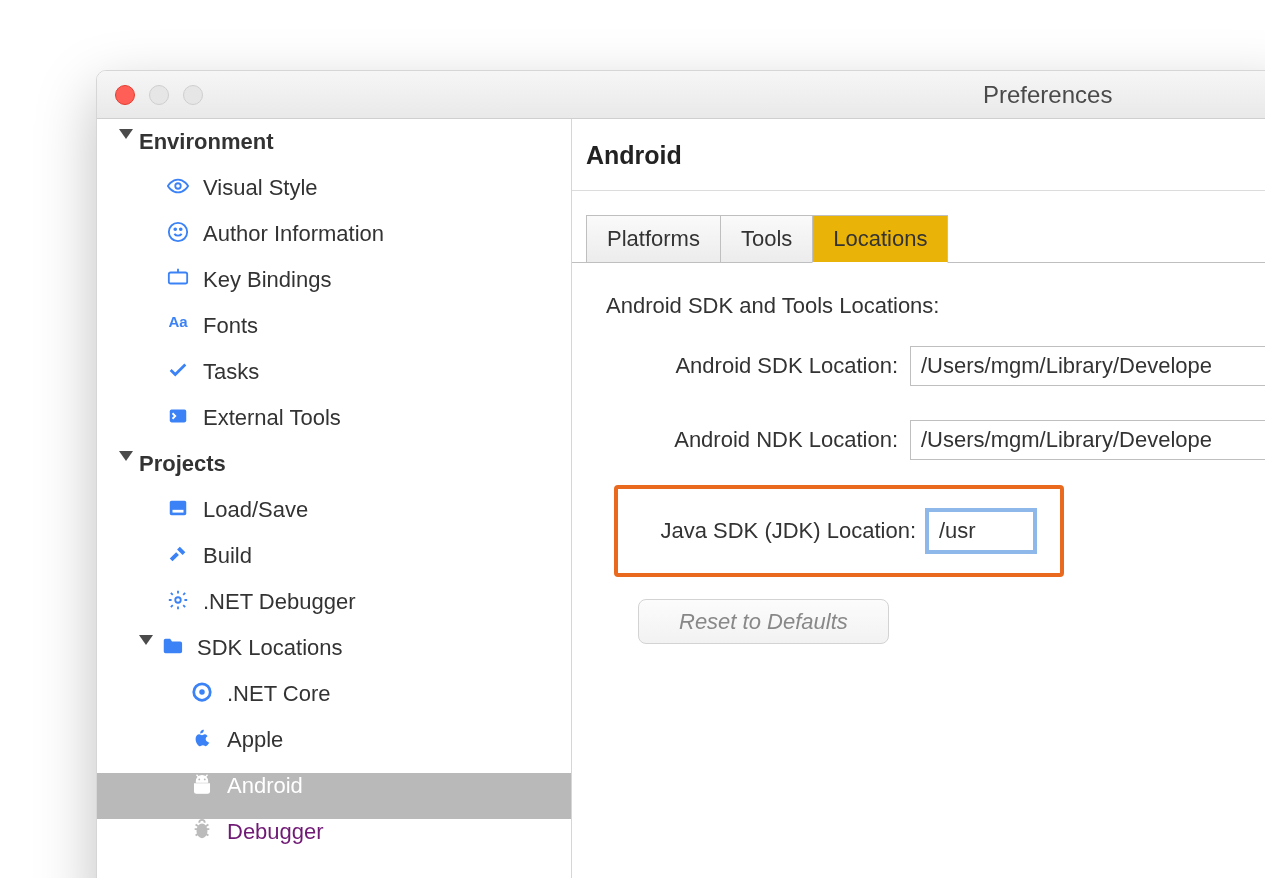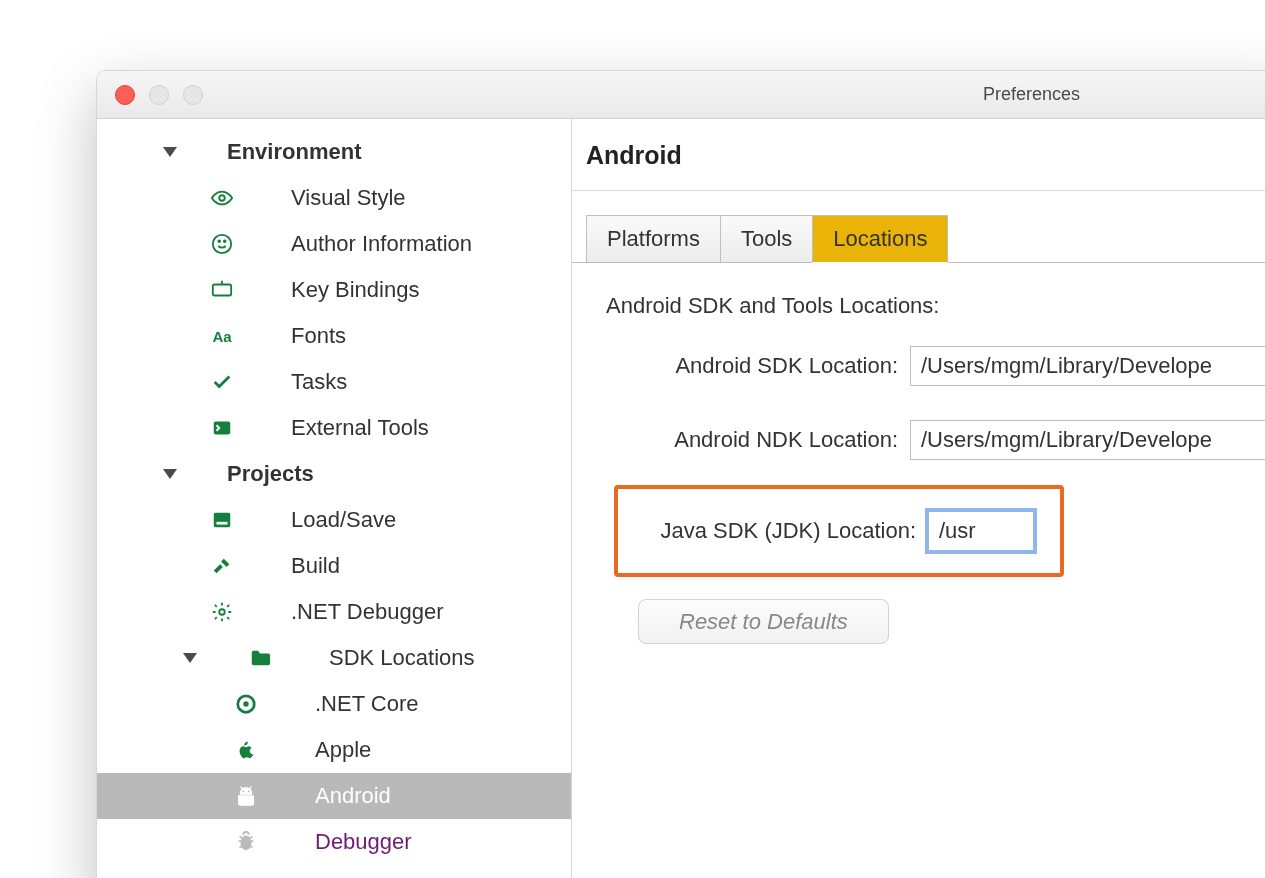--- a/index.html
+++ b/index.html
@@ -25,54 +25,52 @@
     border-bottom: 1px solid #cfcfcf;
     position: relative;
     display: flex;
     align-items: center;
   }
   .traffic { display: flex; gap: 14px; margin-left: 18px; }
   .dot { width: 20px; height: 20px; border-radius: 50%; box-sizing: border-box; }
   .dot.red { background: #ff5f57; border: 1px solid #e33e32; }
   .dot.gray { background: #e6e6e6; border: 1px solid #cfcfcf; }
   .title-text {
-    color: #4a4a4a; font-size: 18px; font-weight: 400;
+    color: #4a4a4a; font-size: 24px; font-weight: 400;
     margin-left: 780px;
   }
   .body {
     display: flex;
     height: 790px;
   }
   .sidebar {
     width: 475px;
     border-right: 1px solid #d6d6d6;
     padding-top: 10px;
     overflow: hidden;
   }
   .tree-row {
     display: flex;
-    align-items: center;
     height: 46px;
     font-size: 22px;
     color: #333;
     cursor: default;
     white-space: nowrap;
-    gap: 44px;
   }
   .tree-row.sel { background: #b9b9b9; color: #fff; }
   .tree-row.dim { color: #701a75; }
   .disclosure {
     width: 0; height: 0;
     border-left: 7px solid transparent;
     border-right: 7px solid transparent;
     border-top: 10px solid #4b4b4b;
     margin-right: 6px;
   }
   .spacer { display: inline-block; }
-  .ic { width: 26px; display: inline-flex; justify-content: center; margin-right: 12px; color: #15803d; }
+  .ic { width: 26px; display: inline-flex; justify-content: center; margin-right: 12px; color: #3b82f6; }
   .tree-row.sel .ic, .tree-row.sel .ic svg { color: #fff; }
   .tree-row.dim .ic { color: #bbb; }
   .ic svg { width: 22px; height: 22px; }
   .bold { font-weight: 600; }
 
   .content {
     flex: 1;
     background: #fff;
     position: relative;
   }

